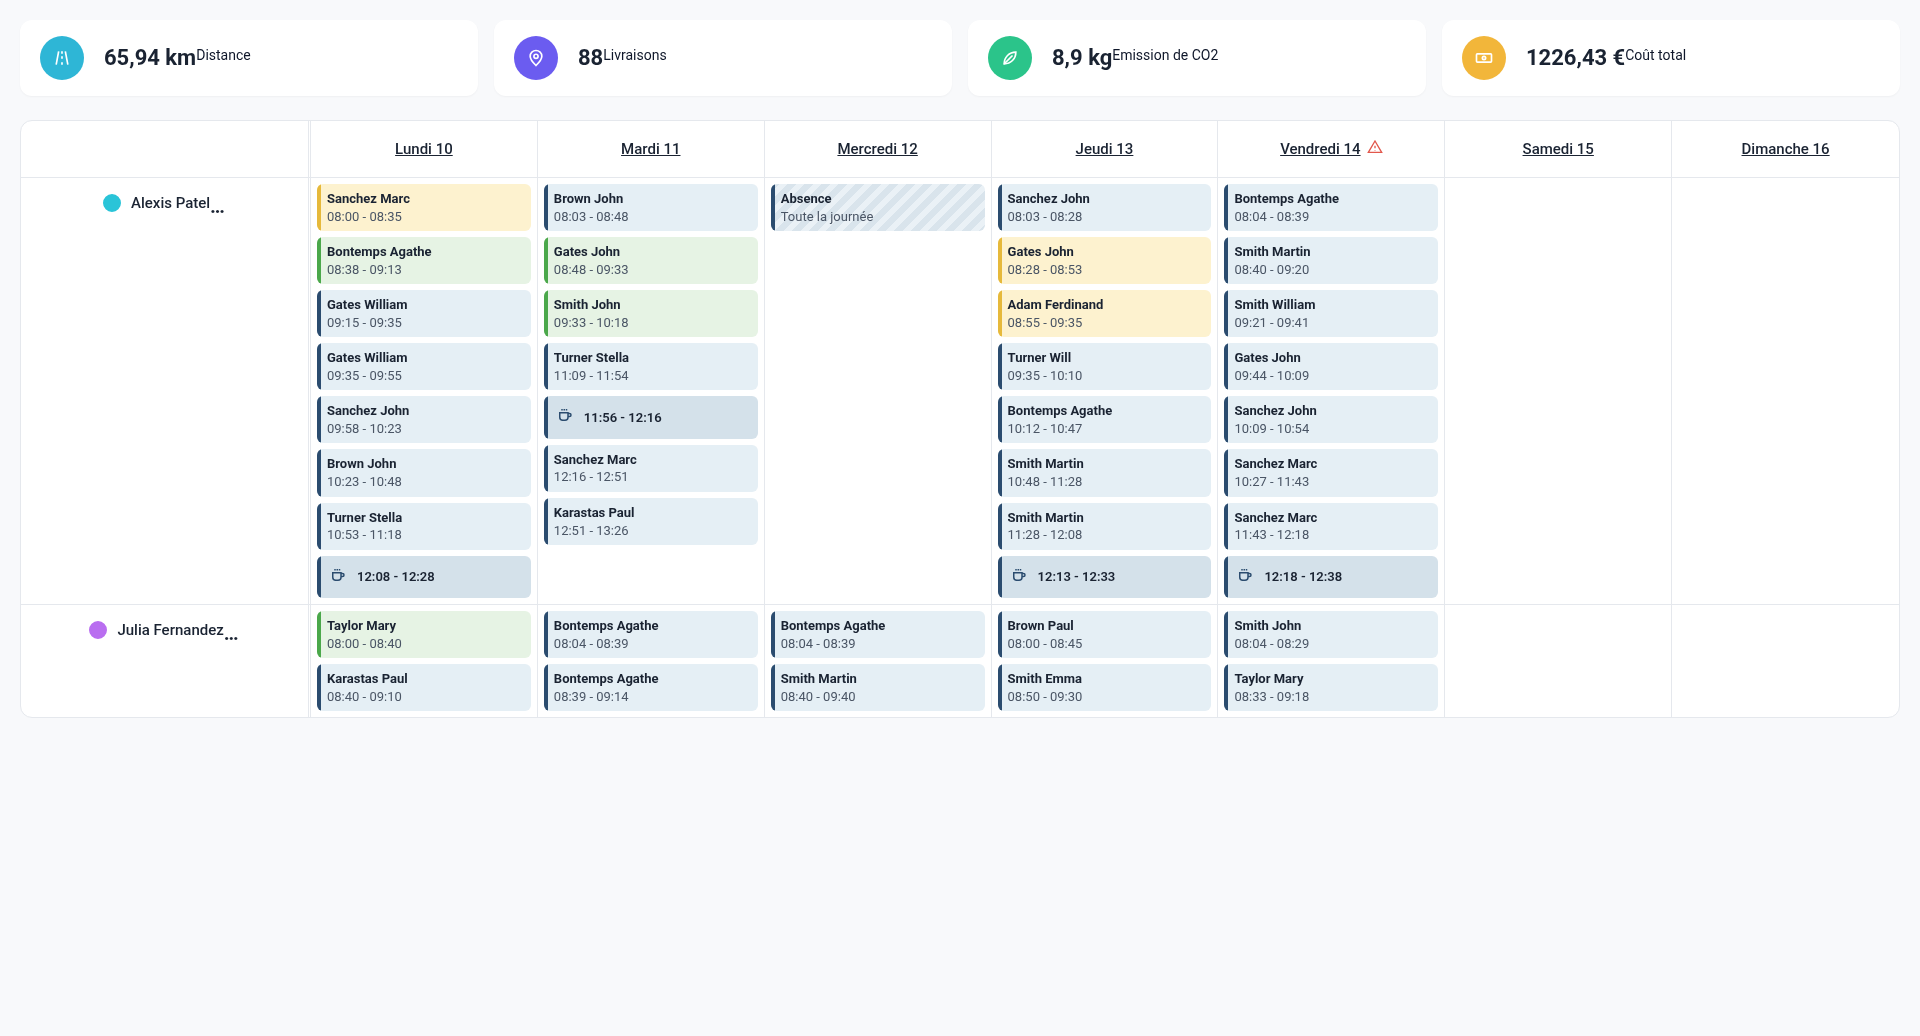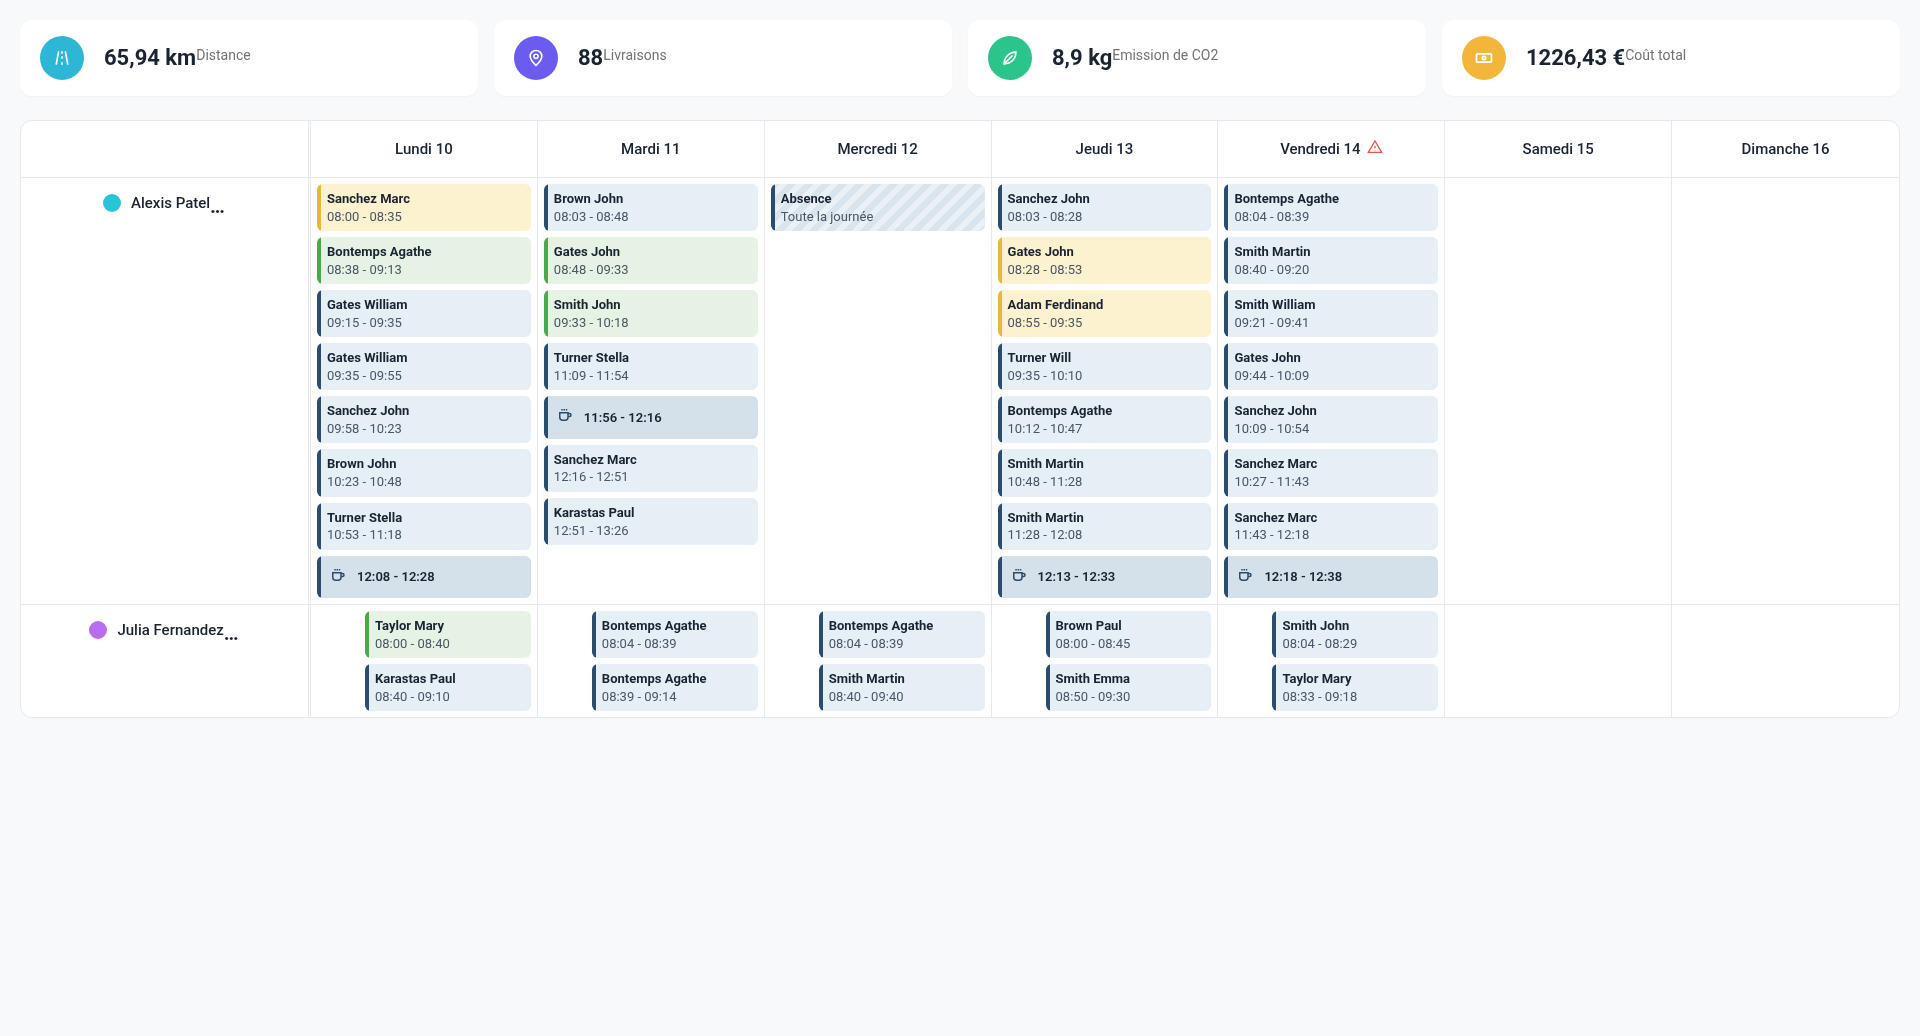--- a/index.html
+++ b/index.html
@@ -29,32 +29,33 @@
   height: 44px;
   border-radius: 50%;
   display: flex;
   align-items: center;
   justify-content: center;
   flex-shrink: 0;
 }
 .stat-icon svg { width: 20px; height: 20px; }
 .stat-text { display: flex; }
 .stat-value { font-size: 22px; font-weight: 700; color: #1a2332; line-height: 1.2; }
-.stat-label { font-size: 14px; color: #737373; margin-top: 2px; }
+.stat-label { font-size: 14px; color: #0f172a; margin-top: 2px; }
 
 .schedule {
   background: #fff;
   border-radius: 12px;
   overflow: hidden;
   border: 1px solid #e5e8ed;
 }
 .schedule-header {
   display: grid;
   grid-template-columns: 290px repeat(7, 1fr);
   border-bottom: 1px solid #e5e8ed;
+  text-decoration: underline;
 }
 .schedule-header .cell {
   padding: 18px 8px;
   text-align: center;
   font-size: 15px;
   font-weight: 500;
   color: #1a2332;
   border-right: 1px solid #e5e8ed;
   display:flex;
   align-items:center;
@@ -62,21 +63,21 @@
   gap:6px;
 }
 .schedule-header .cell:last-child { border-right: none; }
 .schedule-header .cell.corner { border-right: 3px double #e5e8ed; }
 
 .schedule-row {
   display: grid;
   grid-template-columns: 290px repeat(7, 1fr);
   border-bottom: 1px solid #e5e8ed;
 }
-.schedule-row:last-child { border-bottom: none; gap: 48px; }
+.schedule-row:last-child { border-bottom: none; }
 .person-cell {
   padding: 16px 14px 16px 14px;
   border-right: 3px double #e5e8ed;
   display: flex;
   align-items: flex-start;
   justify-content: center;
 }
 .person-left { display: flex; align-items: center; gap: 10px; }
 .avatar-dot {
   width: 18px;

